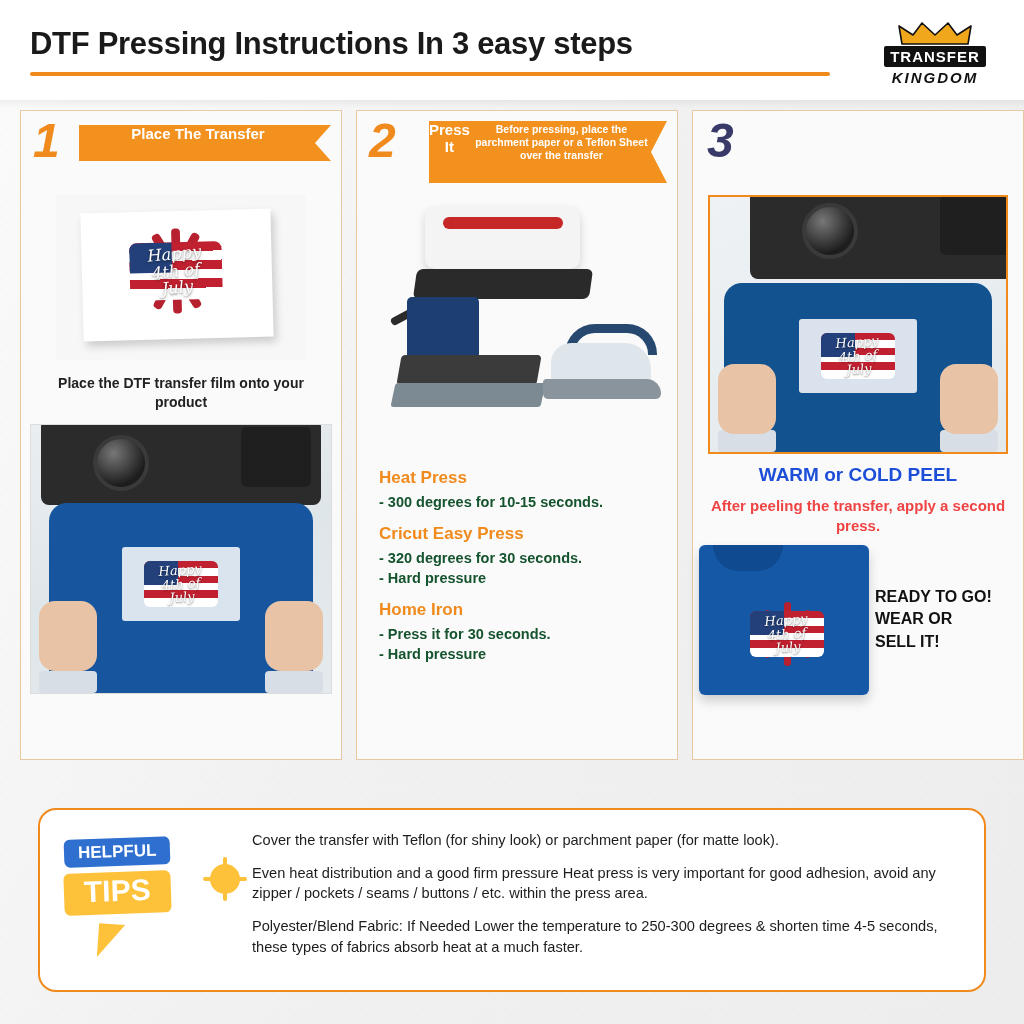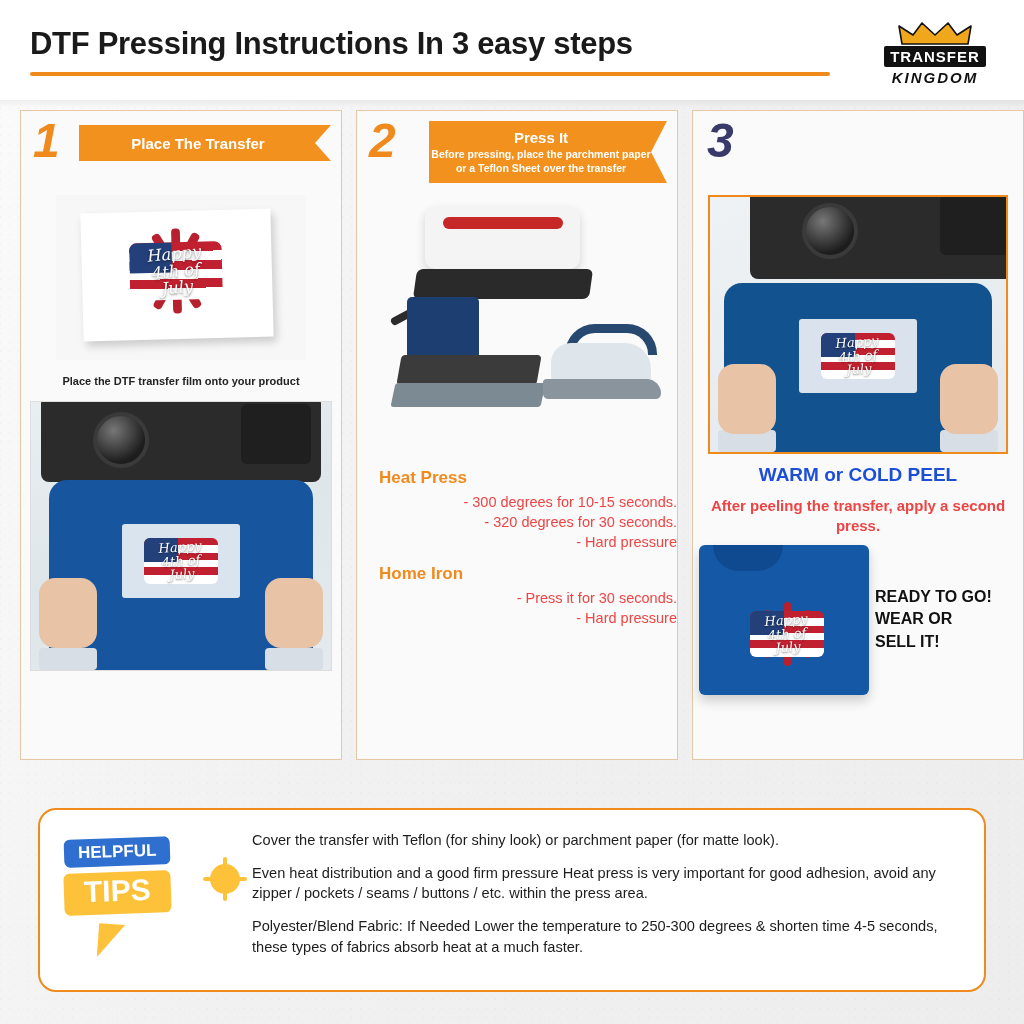--- a/index.html
+++ b/index.html
@@ -60,32 +60,32 @@
 
   
   .ribbon-wrap{position:relative;height:78px;}
   .num{
     position:absolute;left:12px;top:6px;font-size:48px;font-weight:bold;color:#f08a1c;
     font-style:italic;line-height:1;
   }
   .num.purple{color:#3a3a6a;left:14px;}
   .ribbon{
     position:absolute;left:58px;top:14px;right:10px;height:36px;background:#f3911f;
-    color:#fff;font-weight:bold;font-size:15px;display:flex;align-items:center;
+    color:#fff;font-weight:bold;font-size:15px;display:flex;
     justify-content:center;text-align:center;
     clip-path:polygon(0 0,100% 0,calc(100% - 16px) 50%,100% 100%,0 100%);
     padding-right:14px;box-sizing:border-box;
   }
-  .ribbon.tall{height:62px;flex-direction:column;justify-content:center;top:10px;left:72px;}
+  .ribbon.tall{height:62px;flex-direction:row;justify-content:center;top:10px;left:72px;}
   .ribbon.tall .r-title{font-size:15px;}
   .ribbon.tall .r-sub{font-size:10.5px;font-weight:bold;line-height:1.25;margin-top:2px;}
   .ribbon.purple{background:#3d3f6b;height:54px;flex-direction:column;top:12px;left:70px;}
   .ribbon.purple .r-title{font-size:15px;line-height:1.2;}
 
-  .center-txt{text-align:center;font-weight:bold;font-size:11px;color:#222;line-height:1.35;}
+  .center-txt{text-align:center;font-weight:bold;font-size:14px;color:#222;line-height:1.35;}
   .film-photo{margin:6px auto 0;width:250px;height:165px;background:#f7f7f7;position:relative;}
   .film-sheet{
     position:absolute;left:26px;top:16px;width:190px;height:128px;background:#fff;
     box-shadow:3px 5px 9px rgba(0,0,0,0.18);transform:rotate(-1.5deg);
   }
 
   .press-photo{
     width:300px;height:268px;margin:12px auto 0;border:1px solid #ddd;position:relative;
     background:linear-gradient(160deg,#e9eef1 0%,#dfe6ea 50%,#e4eaee 100%);overflow:hidden;
   }
@@ -164,21 +164,21 @@
   .ep-iron{
     position:absolute;right:6px;top:120px;width:118px;height:86px;
   }
   .ep-iron .sole{position:absolute;left:0;bottom:0;width:118px;height:20px;background:#8a949c;border-radius:4px 16px 6px 6px;}
   .ep-iron .shell{position:absolute;left:8px;bottom:16px;width:100px;height:40px;background:#dfe6eb;border-radius:20px 26px 6px 6px;}
   .ep-iron .handle{position:absolute;left:22px;bottom:44px;width:74px;height:22px;border:9px solid #27496f;border-bottom:none;border-radius:30px 30px 0 0;}
 
   
   .specs{padding:6px 0 0 22px;}
   .spec-h{color:#f08a1c;font-weight:bold;font-size:17px;margin:14px 0 6px;}
-  .spec-l{font-weight:normal;font-size:14.5px;color:#ef4444;margin:4px 0;text-align:right;}
+  .spec-l{font-weight:bold;font-size:14.5px;color:#14532d;margin:4px 0;}
 
   
   .framed{
     margin:6px auto 0;width:296px;height:255px;border:2px solid #f08a1c;position:relative;overflow:hidden;
     background:linear-gradient(160deg,#eef2f5,#e2e8ec);
   }
   .peel-label{
     color:#1d4ed8;font-weight:bold;font-size:19px;text-align:center;margin-top:10px;
   }
   .after-txt{text-align:center;font-weight:bold;font-size:15px;color:#ef4444;margin-top:10px;line-height:1.35;}
@@ -328,20 +328,21 @@
         <div class="handle"></div>
         <div class="shell"></div>
         <div class="sole"></div>
       </div>
     </div>
 
     <div class="specs">
       <div class="spec-h">Heat Press</div>
       <div class="spec-l">- 300 degrees for 10-15 seconds.</div>
 
+      <div class="spec-h">Cricut Easy Press</div>
       <div class="spec-l">- 320 degrees for 30 seconds.</div>
       <div class="spec-l">- Hard pressure</div>
 
       <div class="spec-h">Home Iron</div>
       <div class="spec-l">- Press it for 30 seconds.</div>
       <div class="spec-l">- Hard pressure</div>
     </div>
   </section>
 
   <section class="col c3">

